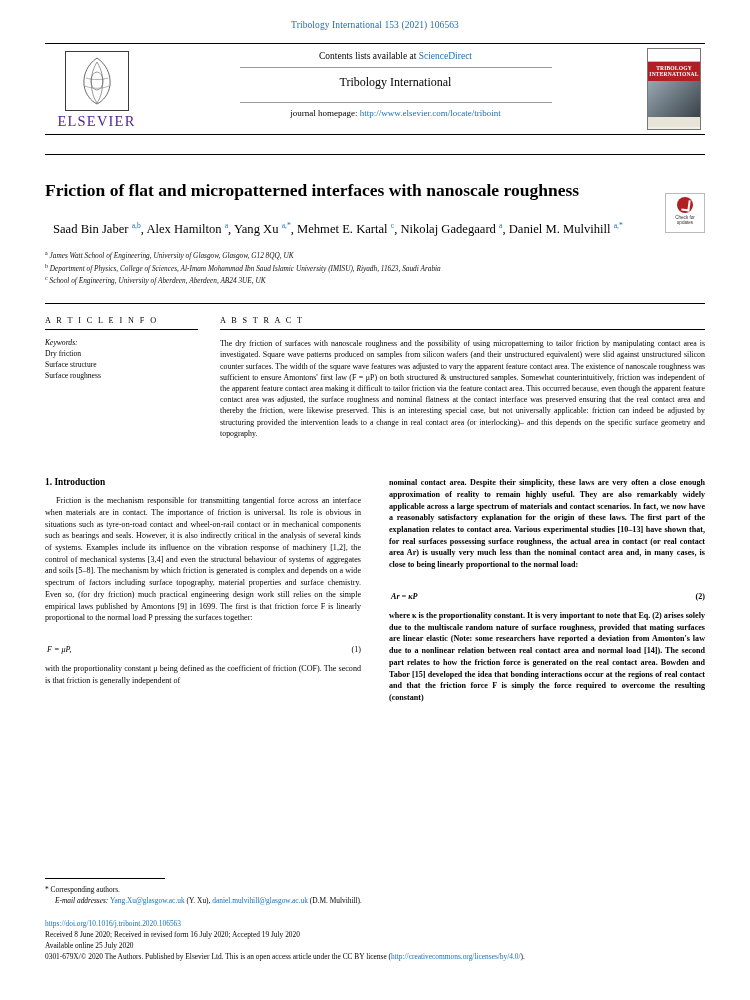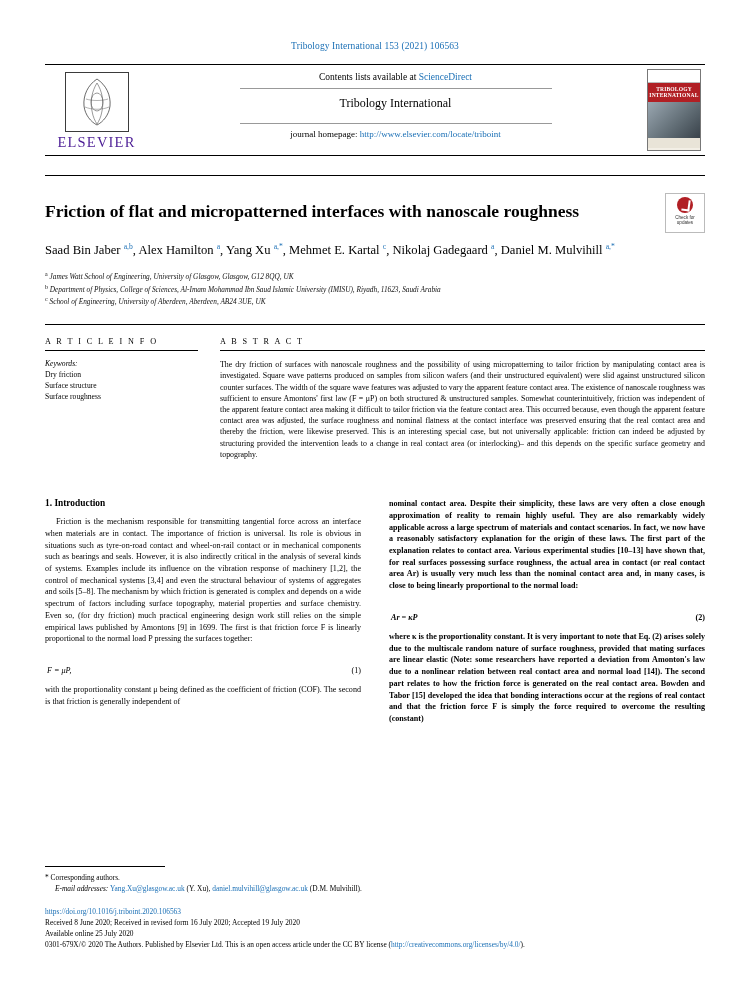--- a/index.html
+++ b/index.html
@@ -11,21 +11,21 @@
     position:relative;
     overflow:hidden;
   }
   .page { position:relative; width:750px; height:1000px; padding:0; box-sizing:border-box; }
 
   
   .journal-line {
     text-align:center;
     font-size:9.5px;
     color:#1a6fb5;
-    padding-top:41px;
+    padding-top:20px;
     letter-spacing:0.1px;
   }
 
   
   .masthead {
     margin:13px 45px 0 45px;
     border-top:1px solid #000;
     border-bottom:1px solid #000;
     height:92px;
     display:flex;
@@ -108,21 +108,21 @@
   .check-updates .cu-txt { line-height:1.15; font-family:"Liberation Sans", sans-serif;}
 
   .paper-title {
     font-size:17.5px;
     margin:25px 0 0 0;
     line-height:1.25;
     font-family:"Liberation Serif", serif;
   }
   .authors {
     font-size:12.6px;
-    margin:18px 0 0 0;
+    margin:18px 0 0 8px;
     line-height:1.5;
     font-family:"Liberation Serif", serif;
   }
   .authors sup { font-size:7.6px; color:#1a6fb5; vertical-align:super; }
   .affils {
     margin-top:10px;
     font-size:7.3px;
     font-style:italic;
     line-height:1.55;
     color:#111;
@@ -175,21 +175,21 @@
     margin:21px 0 9px 0;
   }
   .eq-body { font-style:italic; padding-left:2px;}
   .eq-num { font-style:normal; }
 
   
   .footnote-rule { width:120px; border-top:1px solid #000; margin:10px 0 5px 0; }
   .footer {
     position:absolute;
     left:45px; right:45px;
-    bottom:50px;
+    bottom:38px;
     font-size:7.4px;
     line-height:1.5;
   }
   .footer a { color:#1a6fb5; text-decoration:none; }
   .footer .corr { font-size:7.4px; }
   .footer .doi { color:#1a6fb5; margin-top:7px; }
   .footer .small-block { margin-top:0px; }
   .footer-sep { height:4px; }
 </style>
 </head>

